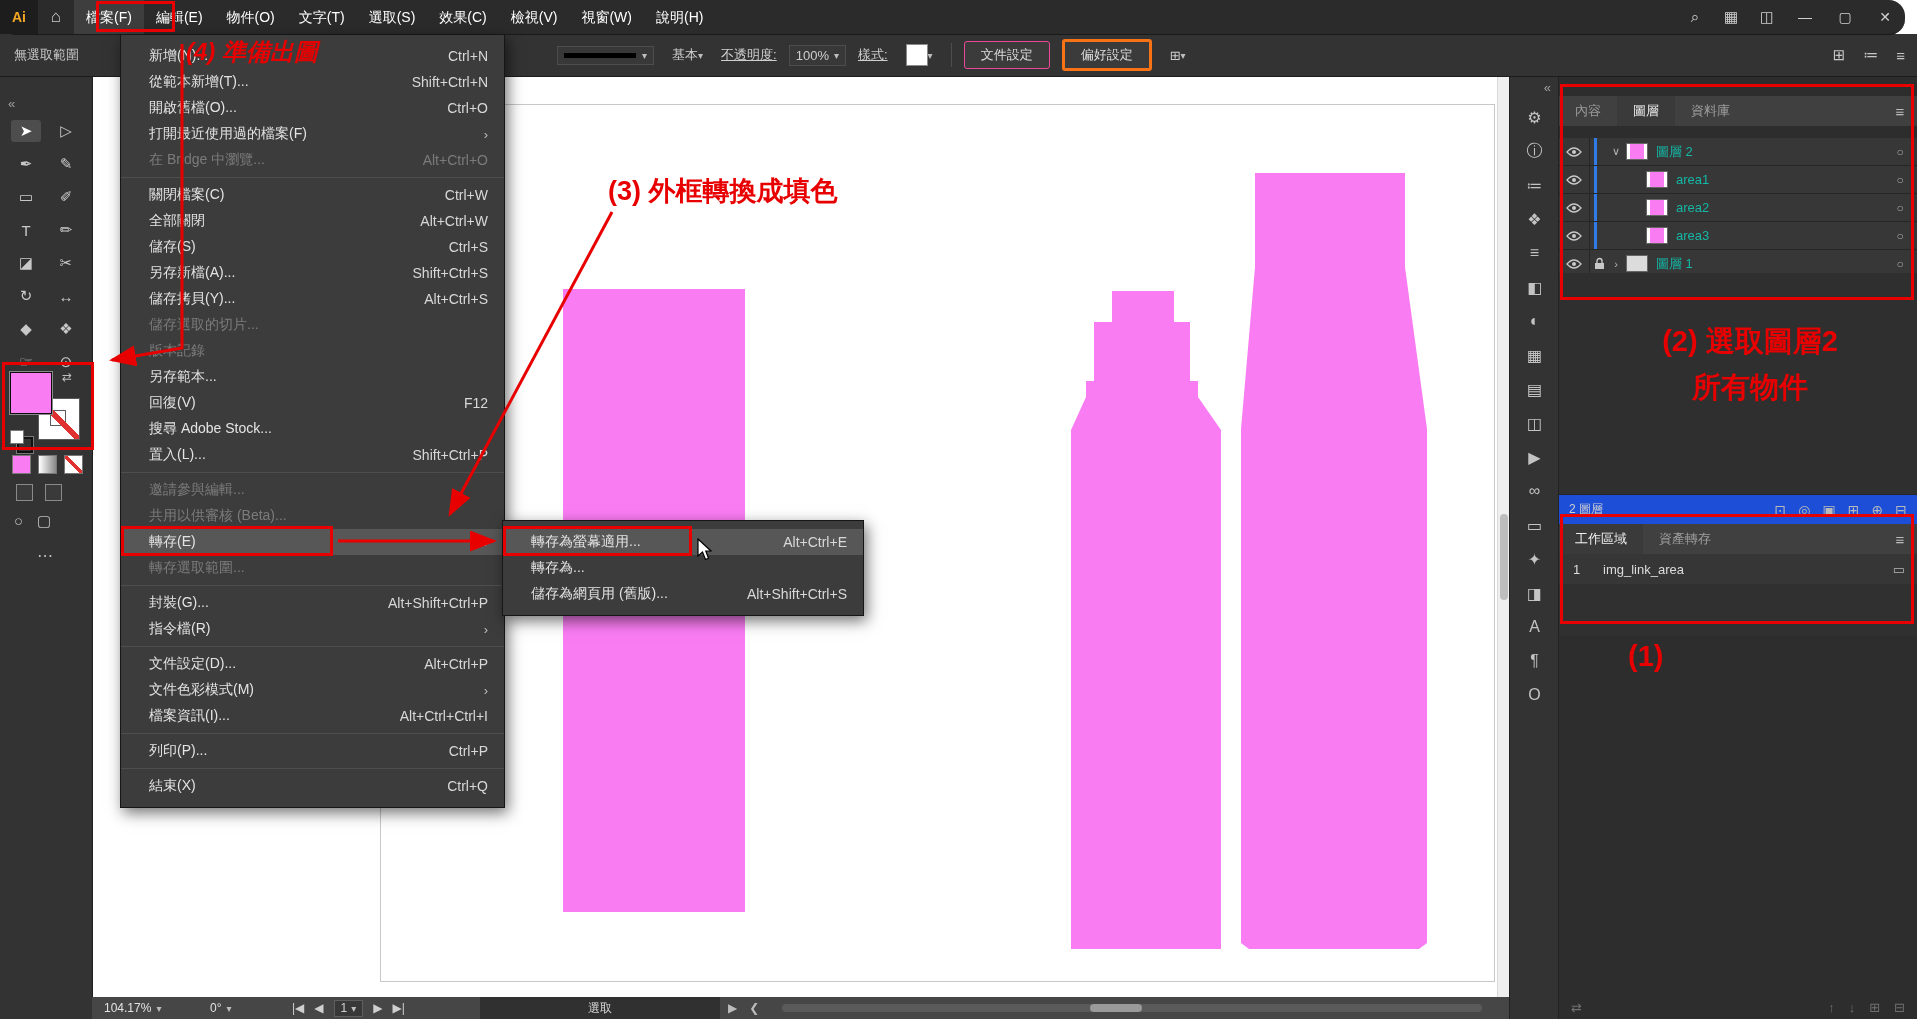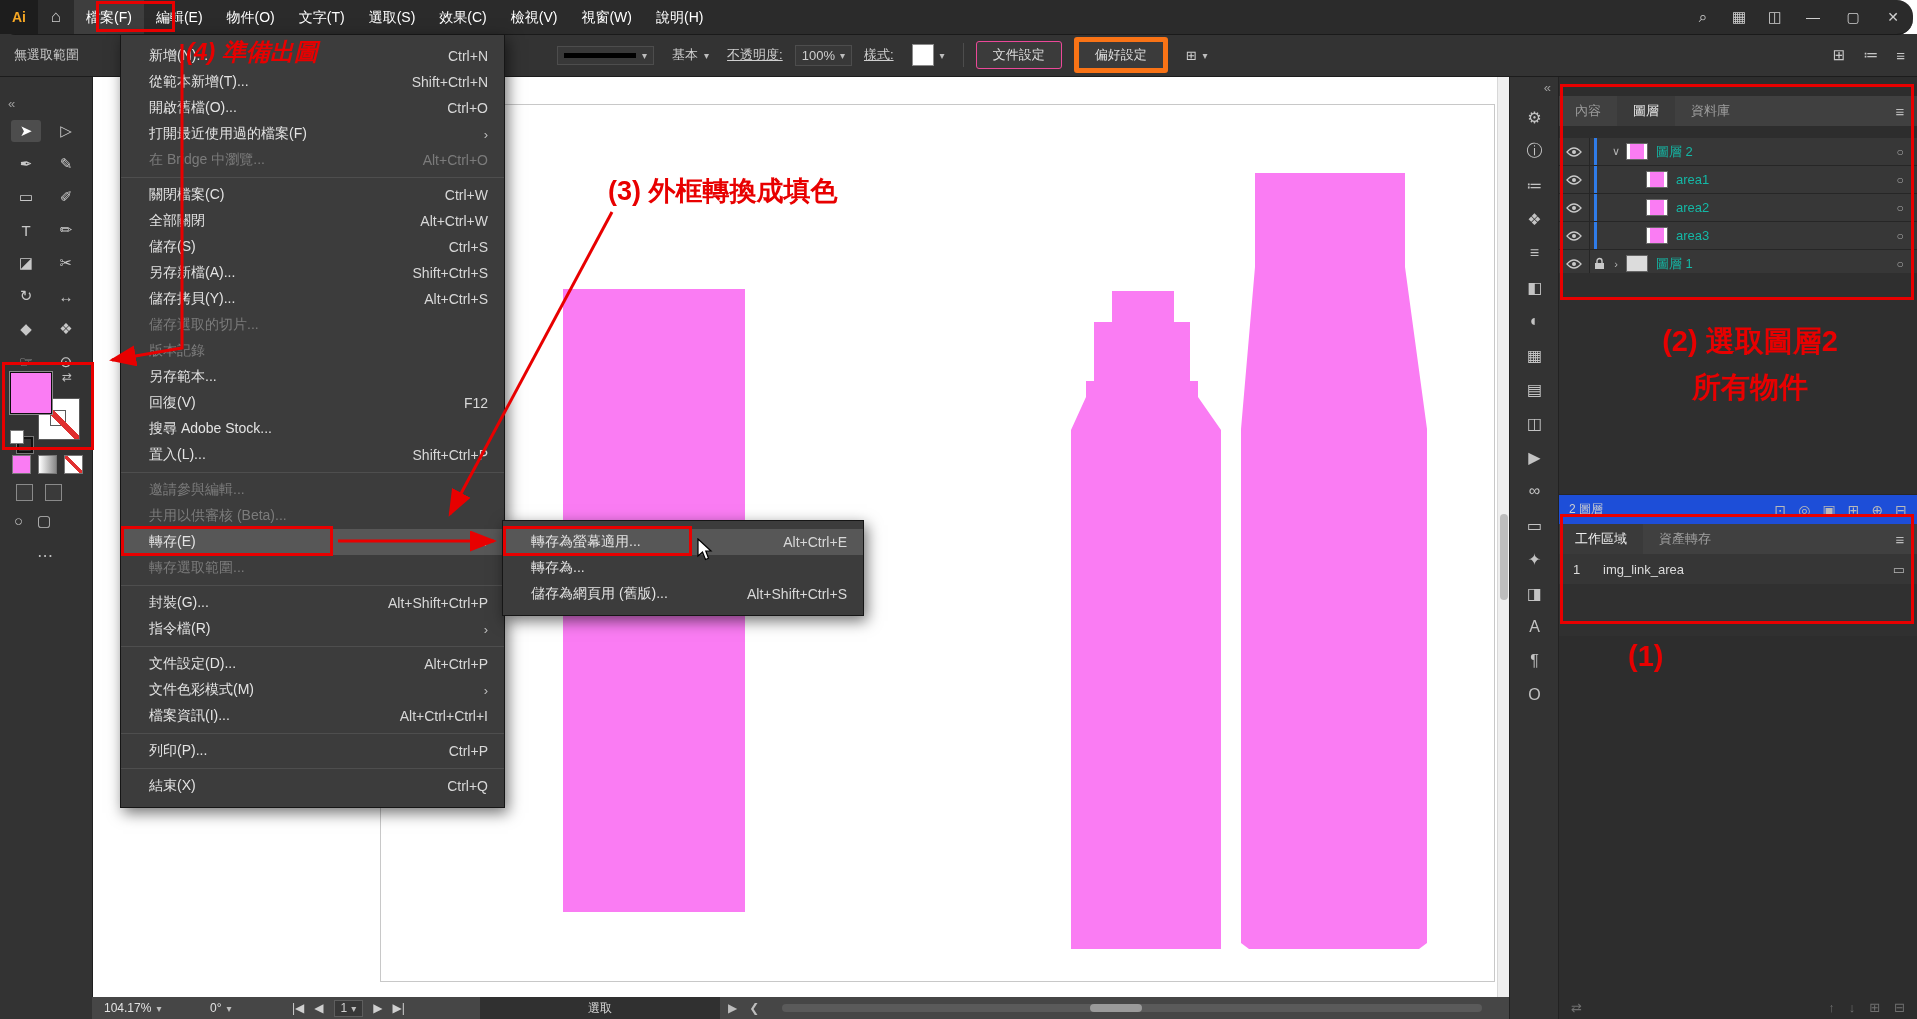--- a/index.html
+++ b/index.html
@@ -1,40 +1,40 @@
 <!DOCTYPE html>
 <html style="--pink: #FA7CF3; --red: #E80000; --sel-blue: #2F7CE8;"><head>
 <meta charset="utf-8">
 <style>
   html,body{margin:0;padding:0;background:#111;}
   .app{position:relative;width:1917px;height:1019px;overflow:hidden;background:#ffffff;
        font-family:"Liberation Sans","DejaVu Sans",sans-serif;color:#d8d8d8;font-size:13px;
        -webkit-font-smoothing:antialiased;}
   
-  .titlebar{position:absolute;left:0;top:0;right:4px;height:34px;background:#2b2b2b;display:flex;align-items:center;z-index:50;border-bottom:1px solid #1a1a1a;border-radius:16px;}
+  .titlebar{position:absolute;left:0;top:0;right:12px;height:34px;background:#2b2b2b;display:flex;align-items:center;z-index:50;border-bottom:1px solid #1a1a1a;border-radius:16px;}
   .app-logo{width:38px;height:34px;display:flex;align-items:center;justify-content:center;background:#1d1d1d;color:#f5a623;font-weight:bold;font-size:14px;}
   .home-btn{width:36px;height:34px;display:flex;align-items:center;justify-content:center;font-size:17px;color:#cfcfcf;}
   .menu-label{padding:0 12px;height:34px;line-height:34px;font-size:14px;color:#ffffff;white-space:nowrap;}
   .menu-label.open{background:#3e3e3e;}
   .titlebar-right{margin-left:auto;display:flex;align-items:center;}
   .tb-icon{width:36px;height:34px;display:flex;align-items:center;justify-content:center;color:#cfcfcf;font-size:15px;}
   .win-btn{width:40px;height:34px;display:flex;align-items:center;justify-content:center;color:#cfcfcf;font-size:14px;}
   
   .controlbar{position:absolute;left:0;top:34px;right:0;height:42px;background:#333333;border-bottom:1px solid #1c1c1c;z-index:30;color:#cfcfcf;}
   .cb-left{position:absolute;left:14px;top:0;height:42px;display:flex;align-items:center;font-size:13px;color:#c9c9c9;}
   .cb-group{position:absolute;left:557px;top:0;height:42px;display:flex;align-items:center;gap:12px;}
   .stroke-widget{display:flex;align-items:center;gap:6px;padding:3px 6px;border:1px solid #4d4d4d;background:#383838;}
   .stroke-line{width:72px;height:5px;background:#000;}
   .dd{font-size:10px;color:#bdbdbd;}
-  .cb-dd{display:flex;align-items:center;gap:6px;padding:3px 6px;}
+  .cb-dd{display:flex;align-items:center;padding:3px 6px;}
   .cb-link{text-decoration:underline;color:#cfcfcf;}
   .opacity-box{display:flex;align-items:center;gap:5px;padding:2px 6px;border:1px solid #4d4d4d;background:#383838;}
   .cb-sep{width:1px;height:24px;background:#4d4d4d;}
   .style-swatch{width:20px;height:20px;background:#fff;border:1px solid #8a8a8a;}
-  .cb-btn{border:5px solid #f97316;border-radius:3px;padding:4px 16px;background:#3b3b3b;color:#dedede;font-size:13px;white-space:nowrap;}
+  .cb-btn{border:3px solid #f97316;border-radius:3px;padding:4px 16px;background:#3b3b3b;color:#dedede;font-size:13px;white-space:nowrap;}
   .cb-right{position:absolute;right:12px;top:0;height:42px;display:flex;align-items:center;gap:18px;color:#c6c6c6;font-size:15px;}
   
   .toolbar{position:absolute;left:0;top:76px;width:92px;bottom:0;background:#333333;border-right:1px solid #1f1f1f;z-index:20;}
   .tool-collapse{position:absolute;left:8px;top:20px;color:#9f9f9f;font-size:13px;}
   .tools-grid{position:absolute;left:6px;top:44px;width:80px;display:grid;grid-template-columns:1fr 1fr;row-gap:11px;justify-items:center;color:#c8c8c8;font-size:15px;}
   .tool{width:30px;height:22px;display:flex;align-items:center;justify-content:center;border-radius:3px;}
   .tool.active{background:#4d4d4d;color:#fff;}
   .fs-widget{position:absolute;left:10px;top:296px;width:74px;height:80px;}
   .fill-sq{position:absolute;left:0;top:0;width:40px;height:40px;background:var(--pink,#fa7cf3);border:1px solid #0e0e0e;outline:1px solid #8a8a8a;z-index:3;}
   .stroke-sq{position:absolute;left:28px;top:26px;width:40px;height:40px;background:#fff;border:1px solid #5a5a5a;z-index:1;}

